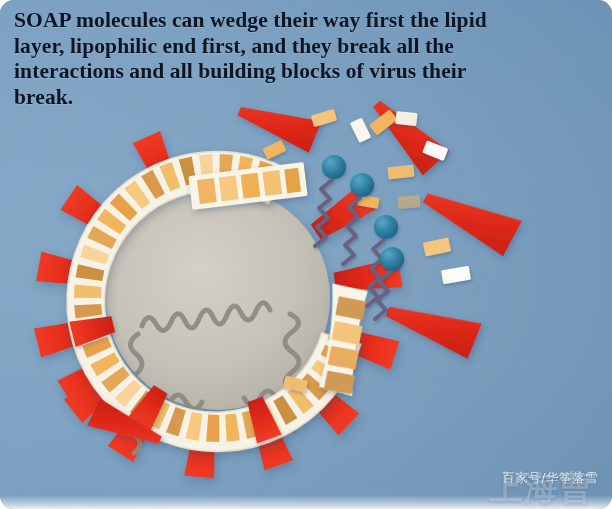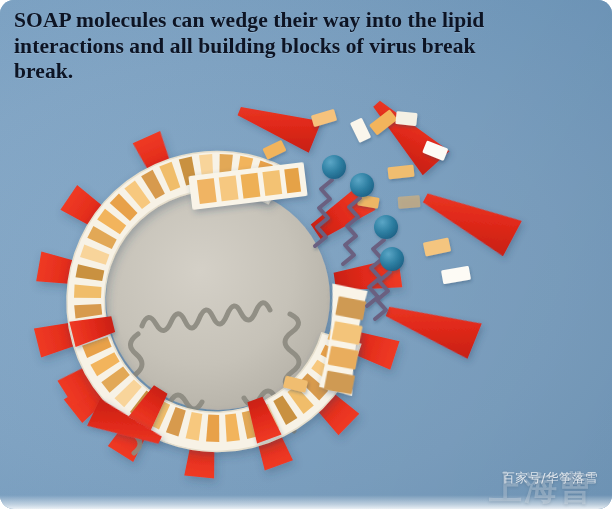--- a/index.html
+++ b/index.html
@@ -319,22 +319,23 @@
         </g>
         <g filter="url(#dShadowSm)">
           <path d="M390,272 l-11,9 l9,10 l-11,9 l9,10 l-11,9" fill="none" stroke="#6b6080" stroke-width="4" stroke-linecap="round" stroke-linejoin="round"></path>
           <circle cx="392" cy="259" r="12" fill="url(#headGrad)"></circle>
         </g>
       </g>
     </svg>
   </div>
 
   <div id="caption">
-    <div>SOAP  molecules  can  wedge their way into the lipid</div>
-    <div>interactions and  all building blocks of virus  break</div>
+    <div>SOAP  molecules  can  wedge their way first the lipid</div>
+    <div>layer, lipophilic end first, and  they break all the</div>
+    <div>interactions and  all building blocks of virus  their</div>
     <div>break.</div>
   </div>
 
   <div id="wm-bar"></div>
   <div id="wm-big">上海曹</div>
   <div id="wm-small">百家号/华筝落雪</div>
 
 </div>
 
 </body></html>

